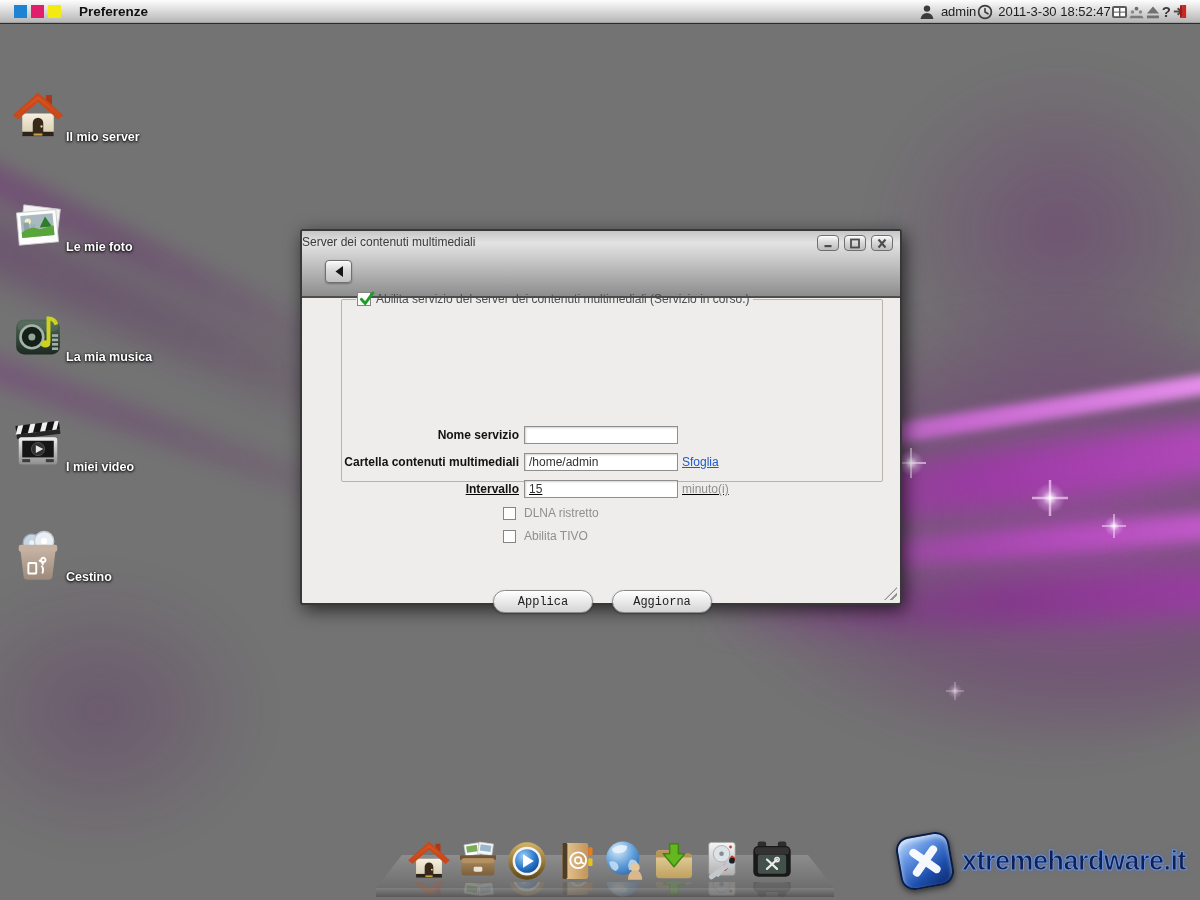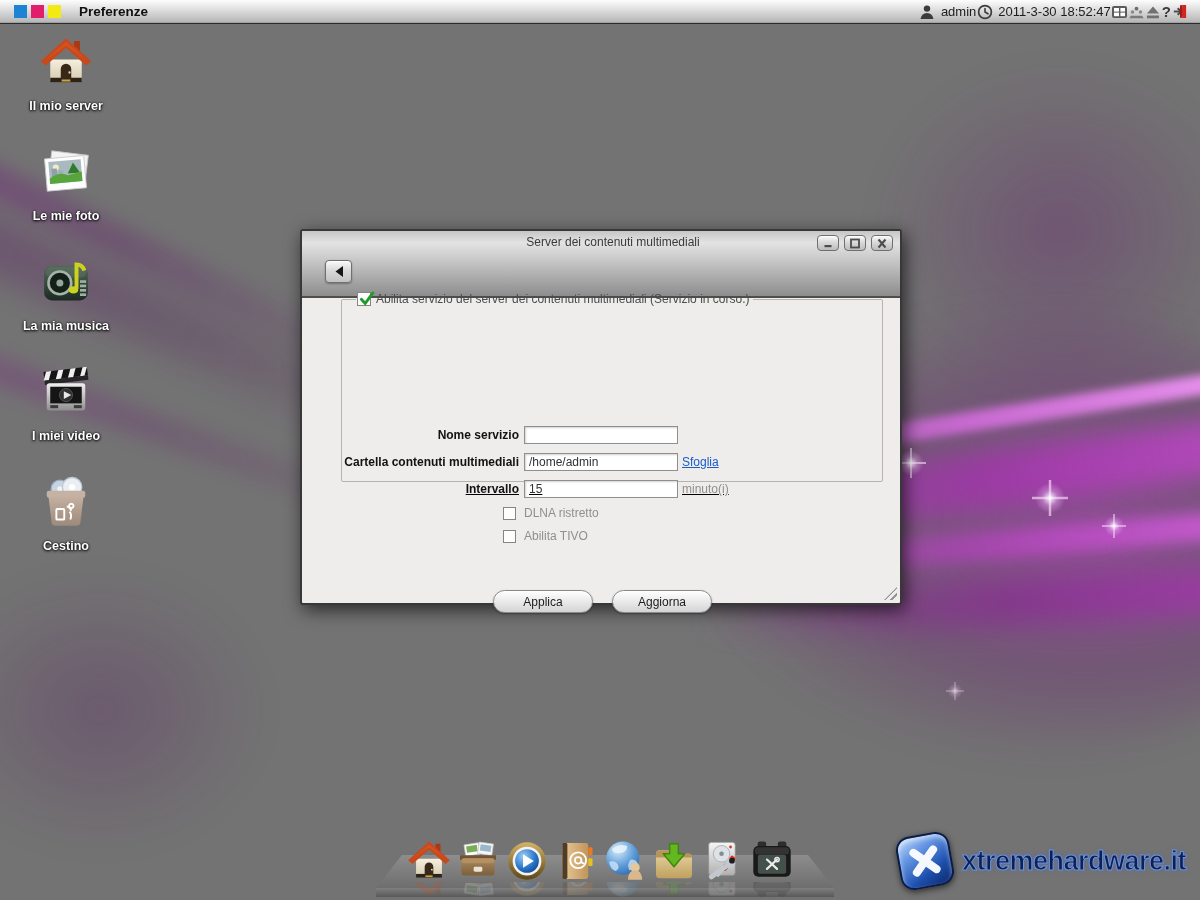--- a/index.html
+++ b/index.html
@@ -42,32 +42,32 @@
   .logo-squares{display:flex;gap:4px;margin-left:2px;}
   .logo-squares span{width:13px;height:13px;display:block;}
   .tb-title{margin-left:18px;font-size:13.5px;font-weight:bold;color:#101010;}
   .tb-right{margin-left:auto;display:flex;align-items:center;gap:0;font-size:13px;color:#1d1d1d;}
   .tb-item{display:flex;align-items:center;gap:5px;}
   .tb-icon{display:inline-flex;width:17px;height:17px;align-items:center;justify-content:center;}
   .help-q{font-weight:bold;font-size:15px;color:#3a3a3a;}
 
   
   .desk{position:absolute;left:10px;top:34px;width:112px;z-index:10;}
-  .desk-item{height:110px;display:flex;flex-direction:column;align-items:center;cursor:default;}
+  .desk-item{height:110px;display:flex;flex-direction:row;align-items:flex-end;cursor:default;}
   .desk-item .ic{width:56px;height:56px;}
   .desk-item .lbl{margin-top:9px;font-size:12.5px;font-weight:bold;color:#fff;
       text-shadow:0 1px 3px #000,0 0 2px #000;white-space:nowrap;}
 
   
   .win{position:absolute;left:300px;top:229px;width:602px;height:376px;z-index:40;
       background:#eeedeb;border:2px solid #383838;border-radius:3px;
       box-shadow:3px 5px 18px rgba(0,0,0,.65);}
   .win-header{position:relative;height:67px;border-bottom:2px solid #4e4e4e;
       background:linear-gradient(180deg,#c6c6c6 0%,#e3e3e3 18%,#bdbdbd 55%,#8d8d8d 100%);}
-  .win-title{position:absolute;left:0;right:0;top:4px;text-align:center;font-size:12px;color:#3a3a3a;padding-left:24px;}
+  .win-title{position:absolute;left:0;right:0;top:4px;text-align:left;font-size:12px;color:#3a3a3a;}
   .win-controls{position:absolute;top:4px;right:7px;display:flex;gap:5px;}
   .win-btn{width:22px;height:16px;border:1px solid #6f6f6f;border-radius:4px;
       background:linear-gradient(#fbfbfb,#d9d9d9 45%,#bdbdbd);box-shadow:inset 0 1px 0 #fff;
       display:flex;align-items:center;justify-content:center;cursor:pointer;}
   .back-btn{position:absolute;left:23px;top:29px;width:27px;height:23px;border:1px solid #6f6f6f;border-radius:4px;
       background:linear-gradient(#fbfbfb,#d9d9d9 45%,#c2c2c2);box-shadow:inset 0 1px 0 #fff,0 1px 2px rgba(0,0,0,.3);
       display:flex;align-items:center;justify-content:center;cursor:pointer;}
   .win-body{position:relative;height:305px;}
   .fieldset{position:absolute;left:37px;top:-6px;width:542px;height:190px;
       border:1px solid #b7b3ad;border-radius:2px;}
@@ -81,21 +81,21 @@
   .frow input{margin-left:5px;width:154px;height:18px;border:1px solid #8f8f8f;background:#fff;
       font-family:"Liberation Sans",sans-serif;font-size:12px;color:#333;padding:1px 4px;
       box-shadow:inset 1px 1px 2px rgba(0,0,0,.18);}
   .flink{margin-left:4px;font-size:12px;color:#1a5cc8;text-decoration:underline;cursor:pointer;}
   .fsuffix{margin-left:4px;font-size:12px;color:#8f8f8f;}
   .chkrow{position:absolute;left:201px;display:flex;align-items:center;gap:8px;}
   .chkrow .clabel{font-size:12px;color:#8f8f8f;}
   .pill-btn{position:absolute;width:100px;height:23px;border:1px solid #8a8a8a;border-radius:12px;
       background:linear-gradient(#ffffff,#ececec 45%,#d4d4d4);
       box-shadow:0 1px 2px rgba(0,0,0,.3), inset 0 1px 0 #fff;
-      font-family:Liberation Sans, sans-serif;font-size:12px;color:#1d1d1d;
+      font-family:Liberation Mono, monospace;font-size:12px;color:#1d1d1d;
       display:flex;align-items:center;justify-content:center;cursor:pointer;}
   .grip{position:absolute;right:3px;bottom:3px;width:13px;height:13px;cursor:nwse-resize;
       background:repeating-linear-gradient(135deg, transparent 0 3px, #969696 3px 5px);
       clip-path:polygon(100% 0, 100% 100%, 0 100%);}
 
   
   .dock-surface{position:absolute;left:376px;bottom:12px;width:458px;height:33px;z-index:29;
       background:linear-gradient(#8d8d8d,#6e6e6e);
       clip-path:polygon(26px 0, 432px 0, 100% 100%, 0 100%);}
   .dock-front{position:absolute;left:376px;bottom:3px;width:458px;height:9px;z-index:29;

